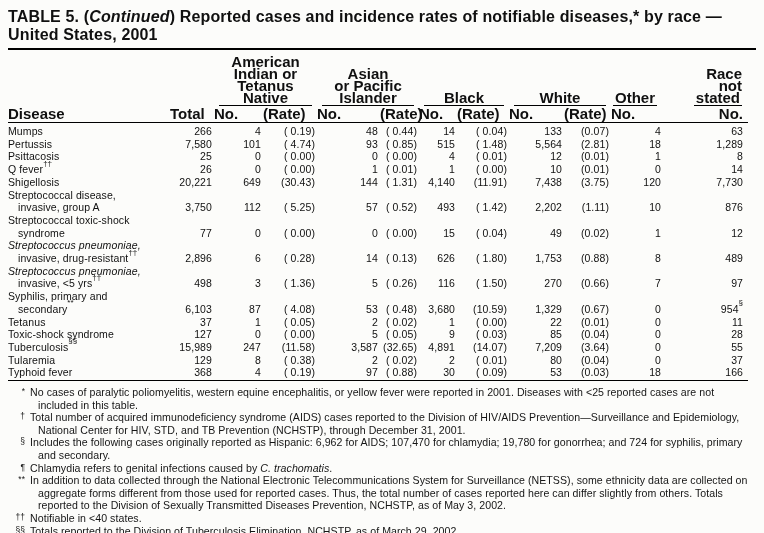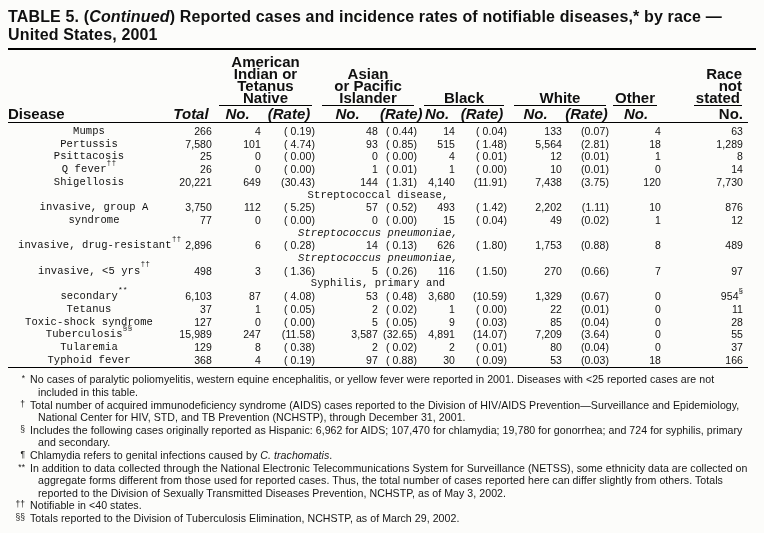--- a/index.html
+++ b/index.html
@@ -32,30 +32,30 @@
   thead tr.groups th.gone { text-align:right; padding-right:6px; }
   .u  { display:inline-block; border-bottom:1.5px solid #000; padding:0 2px 1px 2px; }
   .u.full { display:block; padding:0 0 1px 0; }
   thead tr.groups th.gpad { padding-left:5px; padding-right:5px; }
 
   thead tr.subhead th {
     border-bottom:1.8px solid #000;
     padding-bottom:2px; padding-top:2px;
   }
   .th-left  { text-align:left; }
-  .th-right { text-align:center; padding-right:2px !important;font-style:italic; }
+  .th-right { text-align:left; padding-right:2px !important; }
   .th-ns    { text-align:right; padding-right:5px !important; }
 
   tbody td {
     font-size:10.5px; line-height:12.7px; white-space:nowrap;
     letter-spacing:0.1px; vertical-align:bottom;
   }
   tbody tr:first-child td { padding-top:2px; }
   tbody tr.last td { border-bottom:1.8px solid #000; padding-bottom:1px; }
-  td.disease { text-align:center;font-family:Liberation Mono, monospace; }
+  td.disease { text-align:left; }
   td.disease.indent { padding-left:10px; }
   td.num { text-align:right; padding-right:2px; }
   td.ns  { text-align:right; padding-right:5px; }
   .it { font-style:italic; }
   sup.mk { font-size:8px; line-height:0; position:relative; top:-3px; letter-spacing:0; }
 
   .footnotes { margin-top:5px; width:748px; }
   .footnote {
     position:relative; padding-left:30px; text-indent:-8px;
     font-size:10.6px; line-height:12.6px; letter-spacing:0.05px;
@@ -221,20 +221,23 @@
           <td class="num">57</td>
           <td class="num">( 0.52)</td>
           <td class="num">493</td>
           <td class="num">( 1.42)</td>
           <td class="num">2,202</td>
           <td class="num">(1.11)</td>
           <td class="num">10</td>
           <td class="ns">876</td>
         </tr>
         <tr>
+          <td class="disease" colspan="12"><span>Streptococcal toxic-shock</span></td>
+        </tr>
+        <tr>
           <td class="disease indent"><span>syndrome</span></td>
           <td class="num">77</td>
           <td class="num">0</td>
           <td class="num">( 0.00)</td>
           <td class="num">0</td>
           <td class="num">( 0.00)</td>
           <td class="num">15</td>
           <td class="num">( 0.04)</td>
           <td class="num">49</td>
           <td class="num">(0.02)</td>

